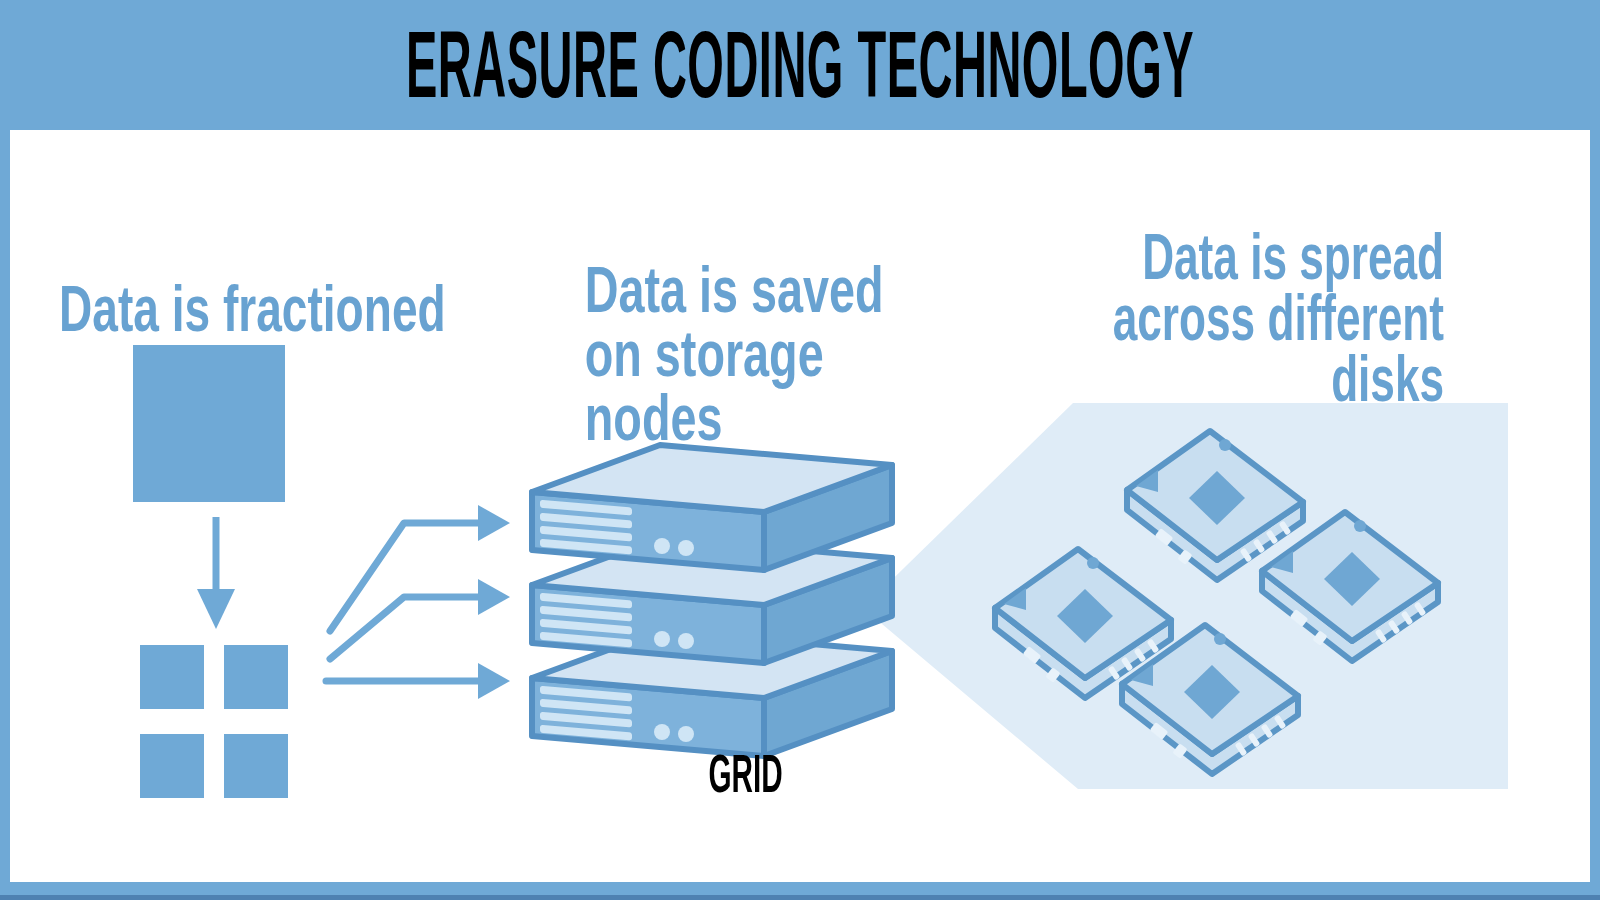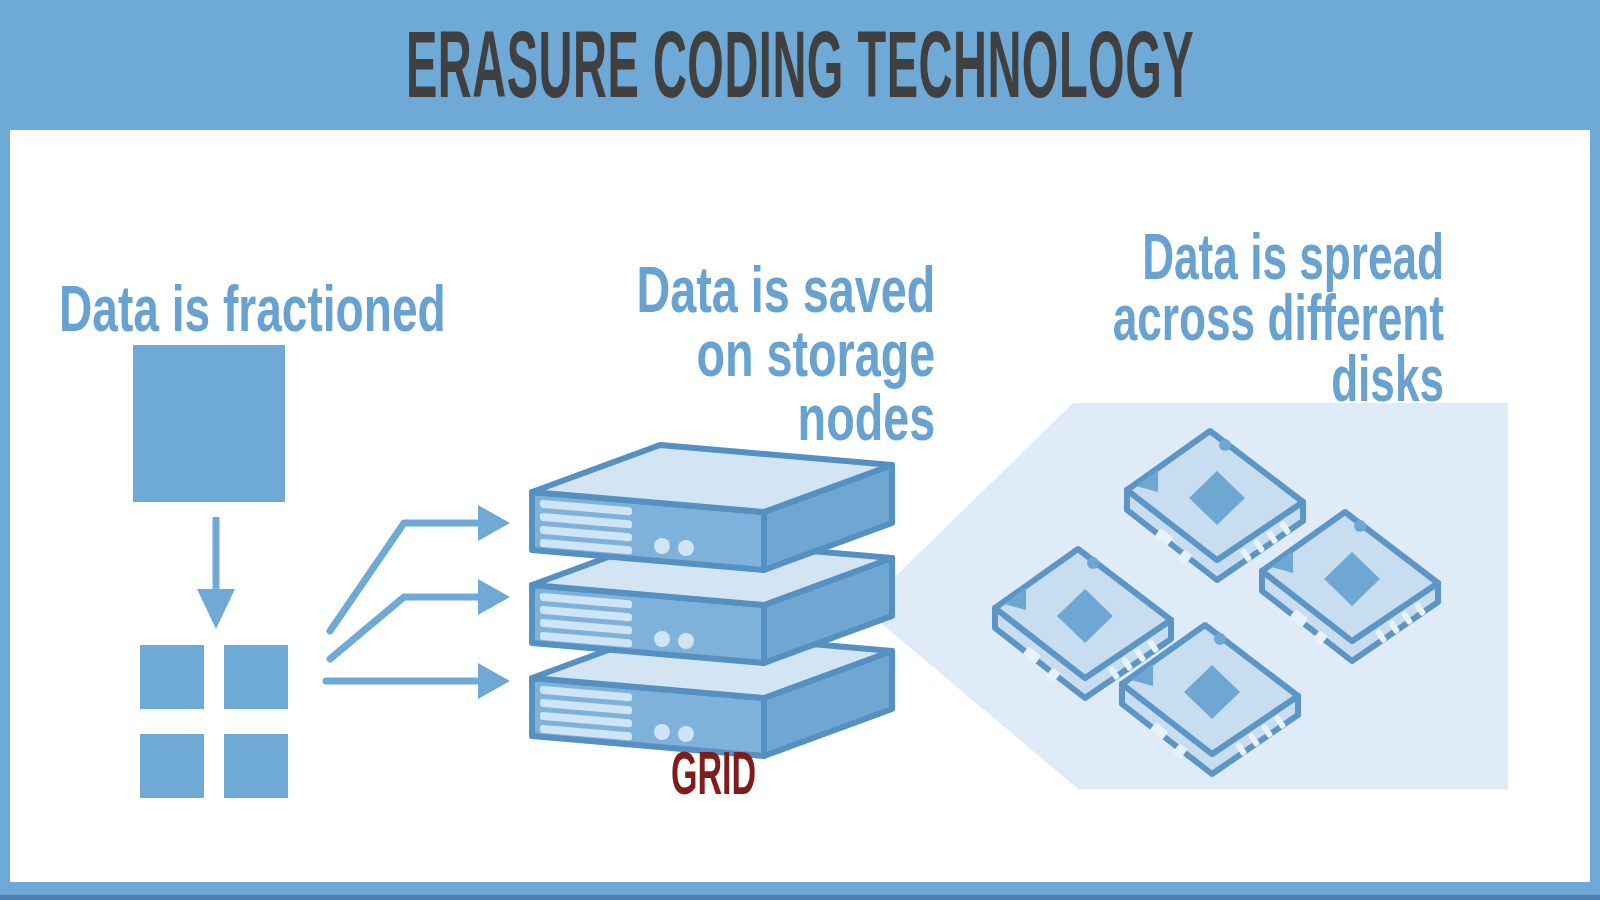--- a/index.html
+++ b/index.html
@@ -21,21 +21,21 @@
     left: 0; bottom: 0;
     width: 100%; height: 5px;
     background: #4E81B1;
   }
   .title {
     position: absolute;
     top: 0; left: 0;
     width: 100%; height: 130px;
     line-height: 130px;
     text-align: center;
-    color: #404040;
+    color: #000000;
     font-weight: bold;
     font-size: 94px;
     white-space: nowrap;
   }
   .title .tx {
     display: inline-block;
     transform: scaleX(0.50);
     transform-origin: center center;
     letter-spacing: 1px;
   }
@@ -44,31 +44,31 @@
     color: #68A2D1;
     font-weight: bold;
     white-space: pre-line;
   }
   .heading .tx {
     display: inline-block;
     white-space: pre-line;
   }
   .h-left   { left: 59px;  top: 213px; font-size: 64px; line-height: 64px; text-decoration: underline; }
   .h-left .tx { transform: scaleX(0.72); transform-origin: left top; }
-  .h-mid    { left: 520px; top: 194px; width: 480px; text-align: right; font-size: 64px; line-height: 64px; }
+  .h-mid    { left: 520px; top: 194px; width: 480px; text-align: left; font-size: 64px; line-height: 64px; }
   .h-mid .tx { transform: scaleX(0.73); transform-origin: center top; }
   .h-right  { left: 1030px; top: 166px; width: 490px; text-align: right; font-size: 64px; line-height: 61px; }
   .h-right .tx { transform: scaleX(0.69); transform-origin: center top; }
   .grid-label {
     position: absolute;
-    left: 528px; top: 736px; width: 370px;
+    left: 560px; top: 736px; width: 370px;
     text-align: center;
-    color: #7f1d1d;
+    color: #000000;
     font-weight: bold;
-    font-size: 62px; line-height: 74px;
+    font-size: 54px; line-height: 74px;
   }
   .grid-label .tx {
     display: inline-block;
     transform: scaleX(0.55);
     transform-origin: center top;
   }
   .sq { position: absolute; background: #6FA9D6; }
   .sq-big    { left: 133px; top: 345px; width: 152px; height: 157px; }
   .sq-s1     { left: 140px; top: 645px; width: 64px;  height: 64px; }
   .sq-s2     { left: 224px; top: 645px; width: 64px;  height: 64px; }

